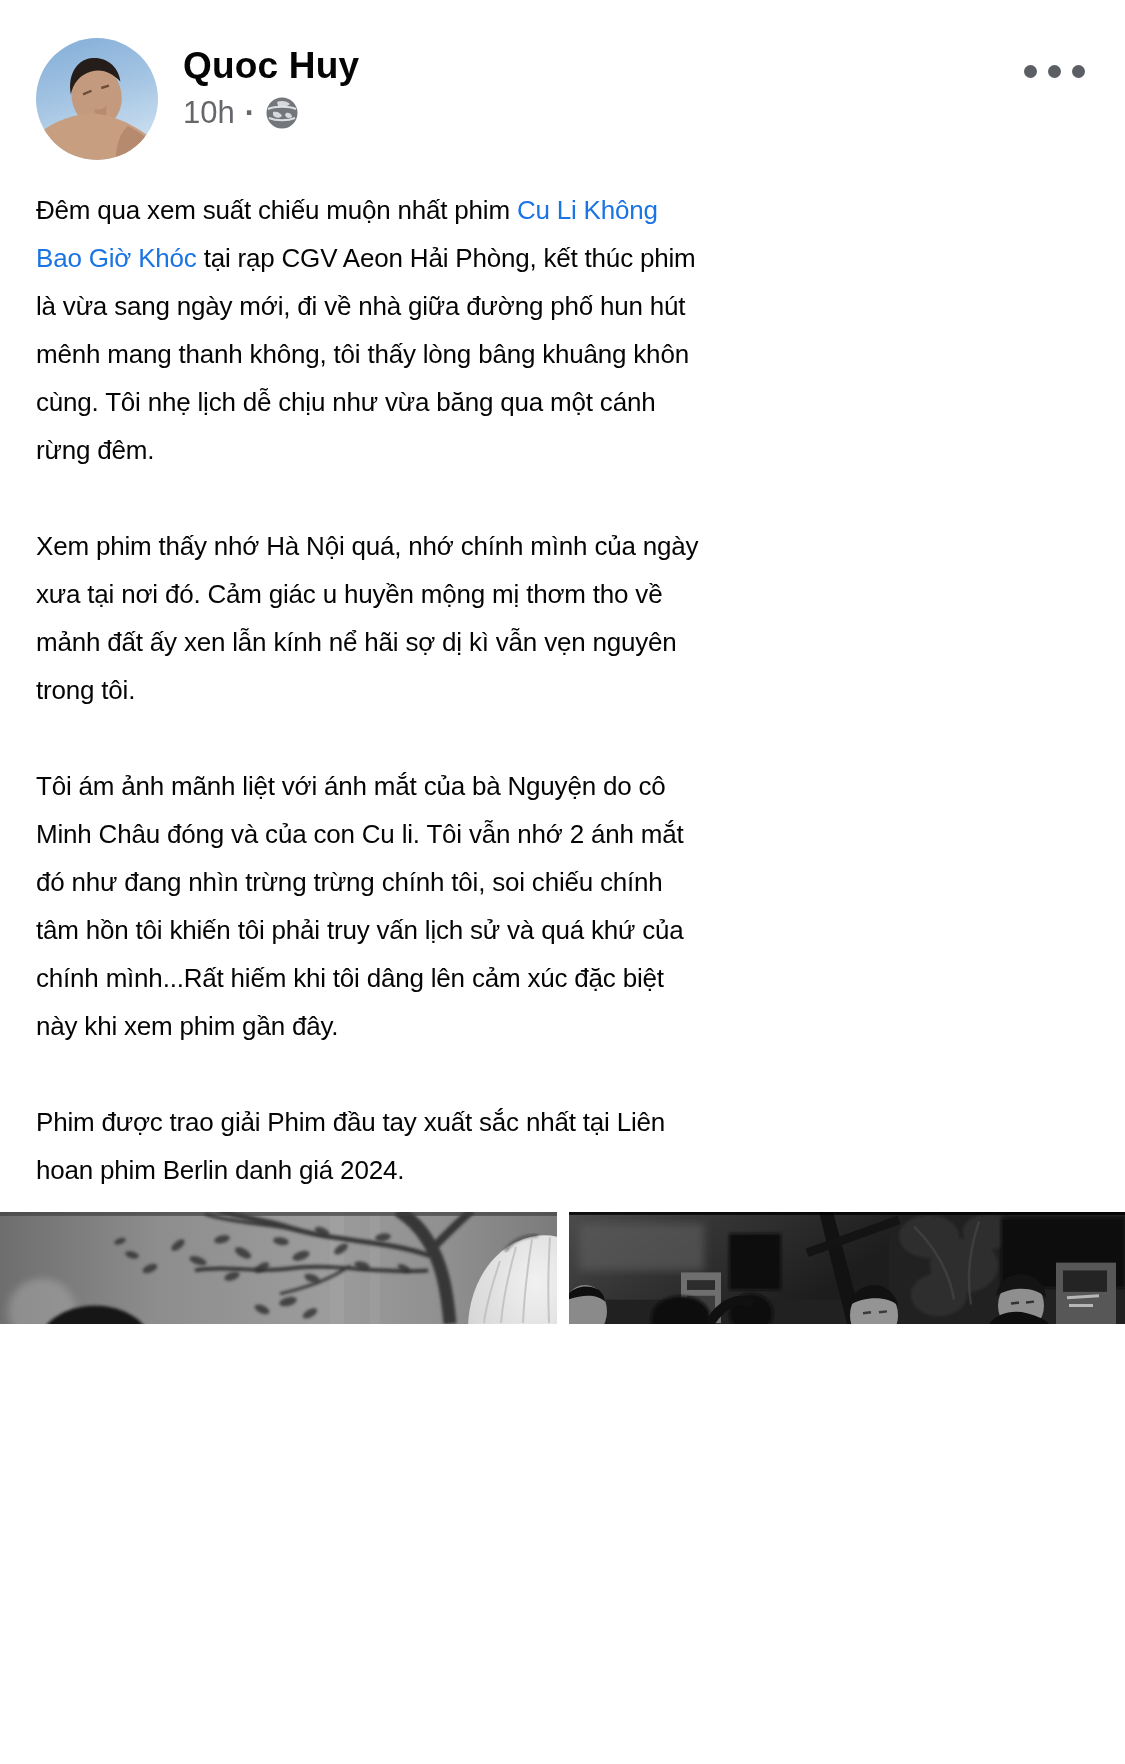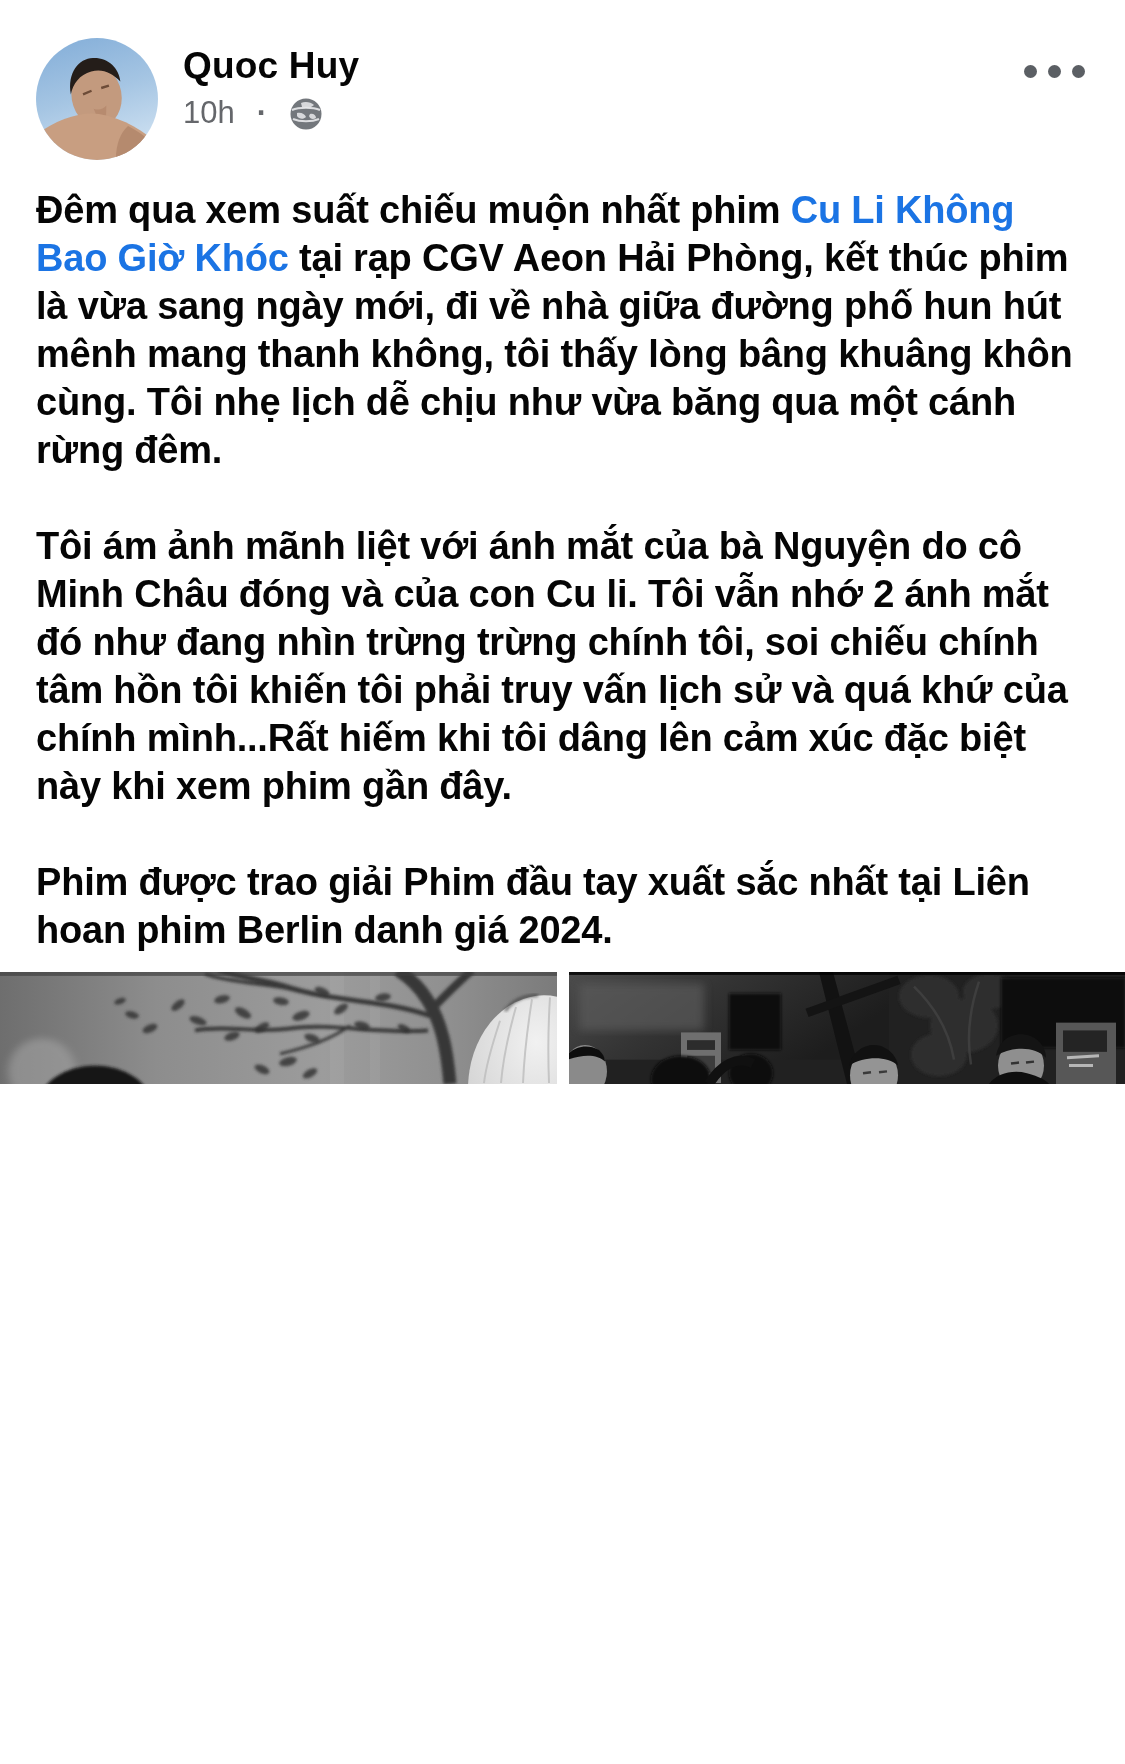--- a/index.html
+++ b/index.html
@@ -14,31 +14,31 @@
 
   
   .post-header { display: flex; align-items: flex-start; padding: 38px 40px 0 36px; }
   .avatar {
     width: 122px; height: 122px; border-radius: 50%;
     overflow: hidden; flex: 0 0 122px; cursor: pointer;
   }
   .avatar svg { display: block; width: 100%; height: 100%; }
   .header-text { margin-left: 25px; flex: 1; padding-top: 6px; }
   .author-name { font-size: 37px; font-weight: 700; line-height: 44px; letter-spacing: .2px; cursor: pointer; }
-  .meta { display: flex; align-items: flex-end; gap: 22px; margin-top: 7px; color: #65676b; font-size: 31px; line-height: 36px; }
+  .meta { display: flex; align-items: center; gap: 10px; margin-top: 7px; color: #65676b; font-size: 31px; line-height: 36px; }
   .meta .sep { font-weight: 700; }
   .globe { width: 34px; height: 34px; display: block; }
   .menu-btn { display: flex; gap: 11px; padding-top: 27px; cursor: pointer; }
   .menu-btn i { width: 13px; height: 13px; border-radius: 50%; background: #5b5f64; display: block; }
 
   
   .post-text { padding: 26px 36px 0 36px; }
   .post-text p {
-    font-size: 38px; line-height: 48px; letter-spacing: -0.2px;
-    white-space: pre-line; margin: 0 0 48px 0; font-weight: bold;
+    font-size: 26px; line-height: 48px; letter-spacing: -0.2px;
+    white-space: pre-line; margin: 0 0 48px 0;
   }
   .post-text p:last-of-type { margin-bottom: 18px; }
   a.movie-link { color: #1b74e4; text-decoration: none; cursor: pointer; }
 
   
   .photo-grid { display: flex; gap: 12px; height: 112px; overflow: hidden; }
   .photo { height: 112px; overflow: hidden; cursor: pointer; }
   .photo.left { flex: 0 0 557px; }
   .photo.right { flex: 1; }
   .photo svg { display: block; width: 100%; height: 100%; }
@@ -98,20 +98,24 @@
     </div>
   </div>
 
   <div class="post-text">
     <p><span>Đêm qua xem suất chiếu muộn nhất phim </span><a class="movie-link">Cu Li Không
 Bao Giờ Khóc</a><span> tại rạp CGV Aeon Hải Phòng, kết thúc phim
 là vừa sang ngày mới, đi về nhà giữa đường phố hun hút
 mênh mang thanh không, tôi thấy lòng bâng khuâng khôn
 cùng. Tôi nhẹ lịch dễ chịu như vừa băng qua một cánh
 rừng đêm.</span></p>
+    <p>Xem phim thấy nhớ Hà Nội quá, nhớ chính mình của ngày
+xưa tại nơi đó. Cảm giác u huyền mộng mị thơm tho về
+mảnh đất ấy xen lẫn kính nể hãi sợ dị kì vẫn vẹn nguyên
+trong tôi.</p>
     <p>Tôi ám ảnh mãnh liệt với ánh mắt của bà Nguyện do cô
 Minh Châu đóng và của con Cu li. Tôi vẫn nhớ 2 ánh mắt
 đó như đang nhìn trừng trừng chính tôi, soi chiếu chính
 tâm hồn tôi khiến tôi phải truy vấn lịch sử và quá khứ của
 chính mình...Rất hiếm khi tôi dâng lên cảm xúc đặc biệt
 này khi xem phim gần đây.</p>
     <p>Phim được trao giải Phim đầu tay xuất sắc nhất tại Liên
 hoan phim Berlin danh giá 2024.</p>
   </div>
 

